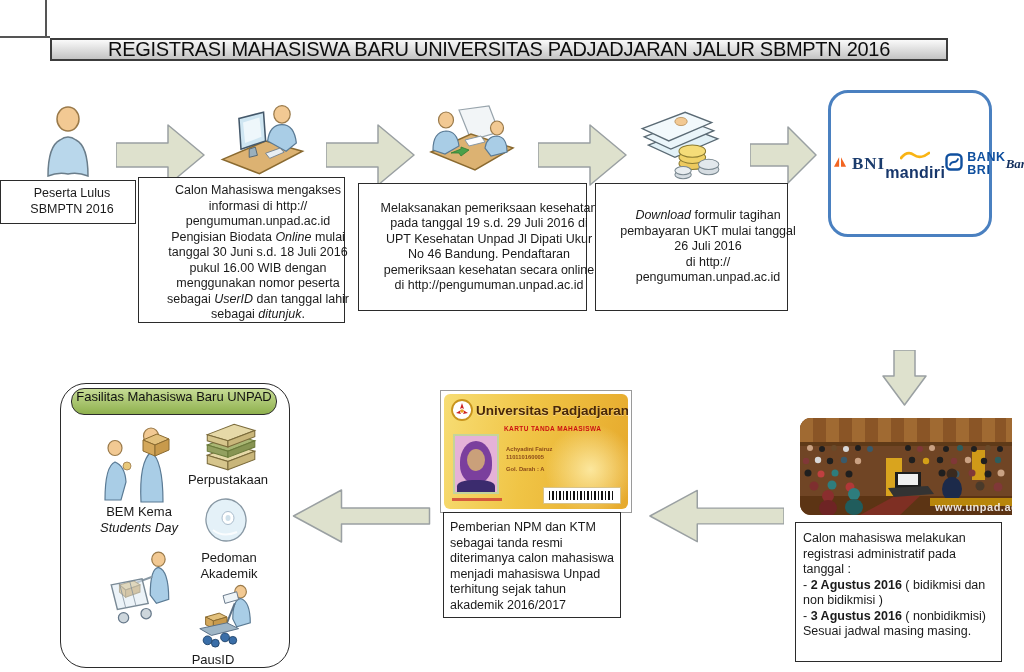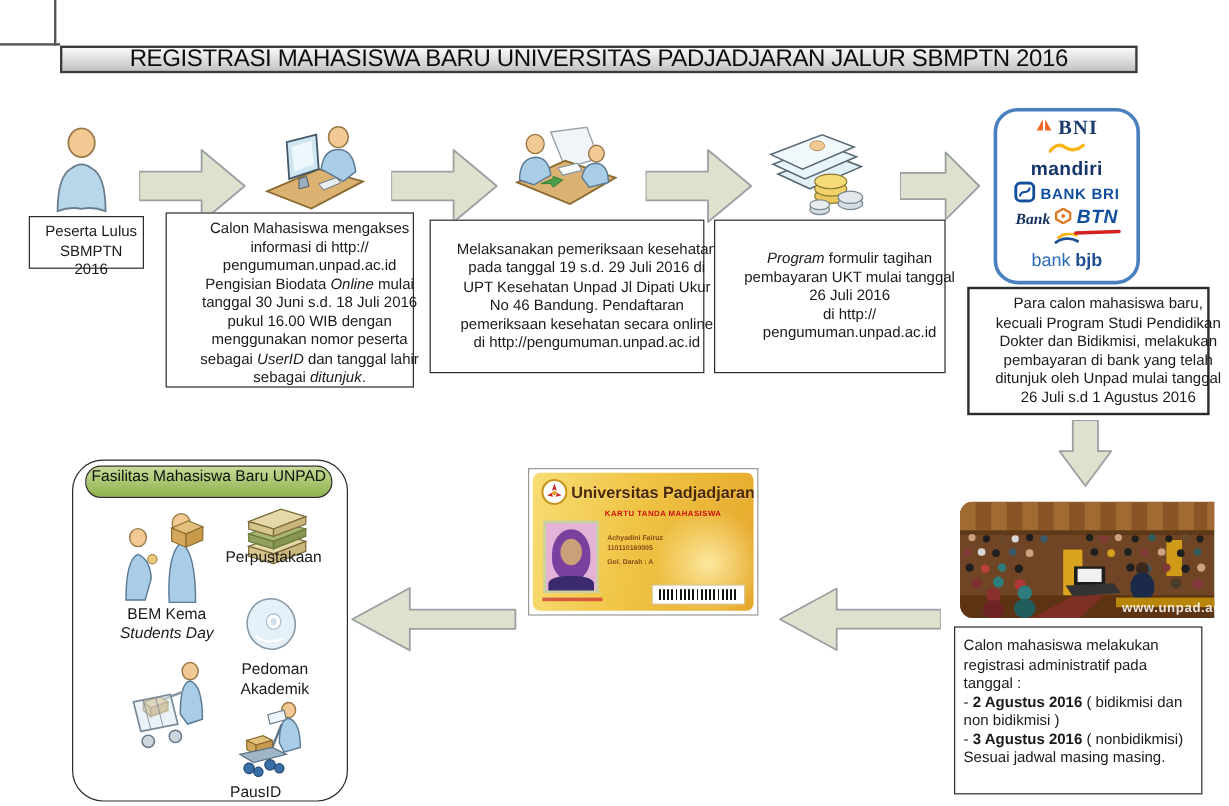--- a/index.html
+++ b/index.html
@@ -14,23 +14,23 @@
     font-size:20px;letter-spacing:-0.3px;color:#0d0d0d;white-space:nowrap;}
   
   .tbox{border:1.5px solid #2b2b2b;background:#fff;box-sizing:border-box;
     font-size:12.5px;line-height:1.24;padding:5px 4px;}
   .center{text-align:center;display:flex;flex-direction:column;justify-content:flex-start;align-items:center;}
   .center .rich,.center .plain{width:100%;margin-left:33px;}
   .rich,.pre{white-space:pre-line;}
   
   .arrow svg{display:block;width:100%;height:100%;}
   
-  #bank-box{left:828px;top:90px;width:122px;height:147px;background:#fff;
+  #bank-box{left:828px;top:90px;width:164px;height:147px;background:#fff;
     border:3px solid #4a80c0;border-radius:20px;box-sizing:border-box;
-    display:flex;flex-direction:column;align-items:center;justify-content:flex-start;padding:4px 2px;}
+    display:flex;flex-direction:row;align-items:center;justify-content:flex-start;padding:4px 2px;}
   .bank-row{display:flex;align-items:center;gap:4px;line-height:1;}
   .bni-word{font-family:"Liberation Serif",serif;font-size:17px;font-weight:600;color:#1b3c6d;letter-spacing:1px;}
   .mandiri-col{display:flex;flex-direction:column;align-items:center;}
   .mandiri-word{font-size:16px;font-weight:700;color:#16366b;letter-spacing:0.3px;}
   .bri-word{font-size:12.5px;font-weight:800;color:#0f4f9e;letter-spacing:0.6px;}
   .btn-bank{font-family:"Liberation Serif",serif;font-style:italic;font-weight:700;font-size:13px;color:#14305e;}
   .btn-word{position:relative;font-style:italic;font-weight:800;font-size:16px;color:#0f4f9e;letter-spacing:0.5px;}
   .btn-swoosh{position:absolute;left:-2px;right:-3px;bottom:-4px;height:2.5px;background:#d42020;transform:rotate(-2deg);border-radius:2px;}
   .bjb-col{display:flex;flex-direction:column;align-items:center;}
   .bjb-row{display:flex;gap:4px;align-items:baseline;}
@@ -189,44 +189,41 @@
             <path d="M5 4 C10 0 16 0 20 2" stroke="#f9b414" stroke-width="2.4" fill="none" stroke-linecap="round"></path>
             <path d="M3 8 C8 4 16 4 21 7" stroke="#1d4f91" stroke-width="2.4" fill="none" stroke-linecap="round"></path>
           </svg></span>
       <span class="bjb-row">
           <span class="bjb-bank">bank</span>
           <span class="bjb-word">bjb</span>
         </span>
     </div>
   </div>
 
-  <div class="abs tbox center" style="left:24px;top:180px;width:96px;height:44px;padding-left:12px;">
+  <div class="abs tbox center" style="left:0;top:180px;width:136px;height:44px;padding-left:12px;">
     <div class="pre">Peserta Lulus
 SBMPTN 2016</div>
   </div>
 
   <div class="abs tbox center" style="left:138px;top:177px;width:207px;height:146px;">
     <div class="rich"><span>Calon Mahasiswa mengakses informasi di http://
 pengumuman.unpad.ac.id
 Pengisian Biodata </span><span style="font-style: italic;">Online</span><span> mulai tanggal 30 Juni s.d. 18 Juli 2016 pukul 16.00 WIB dengan menggunakan nomor peserta sebagai </span><span style="font-style: italic;">UserID</span><span> dan tanggal lahir sebagai </span><span style="font-style: italic;">ditunjuk</span><span>.</span></div>
   </div>
 
   <div class="abs tbox center" style="left:358px;top:183px;width:229px;height:128px;justify-content:center;">
     <div class="plain">Melaksanakan pemeriksaan kesehatan pada tanggal 19 s.d. 29 Juli 2016 di UPT Kesehatan Unpad Jl Dipati Ukur No 46 Bandung. Pendaftaran pemeriksaan kesehatan secara online di http://pengumuman.unpad.ac.id</div>
   </div>
 
   <div class="abs tbox center" style="left:595px;top:183px;width:193px;height:128px;justify-content:center;">
-    <div class="rich"><span style="font-style: italic;">Program</span><span> formulir tagihan pembayaran UKT mulai tanggal 26 Juli 2016
+    <div class="rich"><span style="font-style: italic;">Download</span><span> formulir tagihan pembayaran UKT mulai tanggal 26 Juli 2016
 di http://
 pengumuman.unpad.ac.id</span></div>
   </div>
 
-  <div class="abs tbox center" style="left:806px;top:239px;width:202px;height:107px;justify-content:center;border-width:2px;">
-    <div class="plain">Para calon mahasiswa baru, kecuali Program Studi Pendidikan Dokter dan Bidikmisi, melakukan pembayaran di bank yang telah ditunjuk oleh Unpad mulai tanggal 26 Juli s.d 1 Agustus 2016</div>
-  </div>
 
   <div class="abs arrow" style="left:881px;top:350px;width:47px;height:57px;">
     <svg viewBox="0 0 47 57">
         <polygon points="13,0 34,0 34,26 45,26 23.5,55 2,26 13,26" fill="#dee1cd" stroke="#9aa0a2" stroke-width="1.5" stroke-linejoin="round"></polygon>
       </svg>
   </div>
 
   <div class="abs" id="photo">
     <svg viewBox="0 0 212 97" width="212" height="97">
       <rect width="212" height="97" fill="#7d4e22"></rect>
@@ -340,20 +337,23 @@
       <div class="ktm-line" style="top:52px;">Achyadini Fairuz</div>
       <div class="ktm-line" style="top:60px;">110110160005</div>
       <div class="ktm-line" style="top:72px;">Gol. Darah : A</div>
       <div id="ktm-barcode">
           <div></div>
         </div>
       <div id="ktm-redline"></div>
     </div>
   </div>
 
+  <div class="abs tbox leftalign" style="left:443px;top:512px;width:178px;height:106px;padding:7px 6px;">
+    <div class="plain">Pemberian NPM dan KTM sebagai tanda resmi diterimanya calon mahasiswa menjadi mahasiswa Unpad terhitung sejak tahun akademik 2016/2017</div>
+  </div>
 
   <div class="abs" id="fasilitas">
     <div class="abs" id="fasilitas-header">
       <span>Fasilitas Mahasiswa Baru UNPAD</span>
     </div>
 
     <div class="abs" style="left:38px;top:38px;width:78px;height:92px;">
       <svg viewBox="0 0 78 92" width="78" height="92">
         <ellipse cx="16" cy="26" rx="7" ry="7.5" fill="#f2c993" stroke="#9a7a4a" stroke-width="1.2"></ellipse>
         <path d="M6 78 Q6 44 16 40 Q26 44 27 60 L22 78 Z" fill="#a9cde6" stroke="#5a7a94" stroke-width="1.2"></path>
@@ -372,21 +372,21 @@
         <polygon points="8,36 28,42 28,50 8,44" fill="#d6c58c" stroke="#7a6a3a"></polygon>
         <polygon points="28,42 54,32 54,40 28,50" fill="#c9b67a" stroke="#7a6a3a"></polygon>
         <polygon points="8,26 34,16 54,22 28,32" fill="#a8b573" stroke="#6a7a3a"></polygon>
         <polygon points="8,26 28,32 28,38 8,32" fill="#93a060" stroke="#6a7a3a"></polygon>
         <polygon points="28,32 54,22 54,28 28,38" fill="#879452" stroke="#6a7a3a"></polygon>
         <polygon points="8,16 34,6 54,12 28,22" fill="#e6d9a8" stroke="#7a6a3a"></polygon>
         <polygon points="8,16 28,22 28,28 8,22" fill="#d6c58c" stroke="#7a6a3a"></polygon>
         <polygon points="28,22 54,12 54,18 28,28" fill="#c9b67a" stroke="#7a6a3a"></polygon>
       </svg>
     </div>
-    <div class="abs fas-label" style="left:112px;top:72px;width:110px;">Perpustakaan</div>
+    <div class="abs fas-label" style="left:112px;top:88px;width:110px;">Perpustakaan</div>
 
     <div class="abs fas-label" style="left:18px;top:120px;width:120px;">
       <div>BEM Kema</div>
       <div style="font-style:italic;">Students Day</div>
     </div>
 
     <div class="abs" style="left:142px;top:112px;width:46px;height:48px;">
       <svg viewBox="0 0 46 48" width="46" height="48">
         <ellipse cx="23" cy="24" rx="20" ry="21" fill="#e4f1f8" stroke="#8898a4" stroke-width="1.3" transform="rotate(-12 23 24)"></ellipse>
         <ellipse cx="25" cy="22" rx="6" ry="6.5" fill="#ffffff" stroke="#aabccc"></ellipse>

